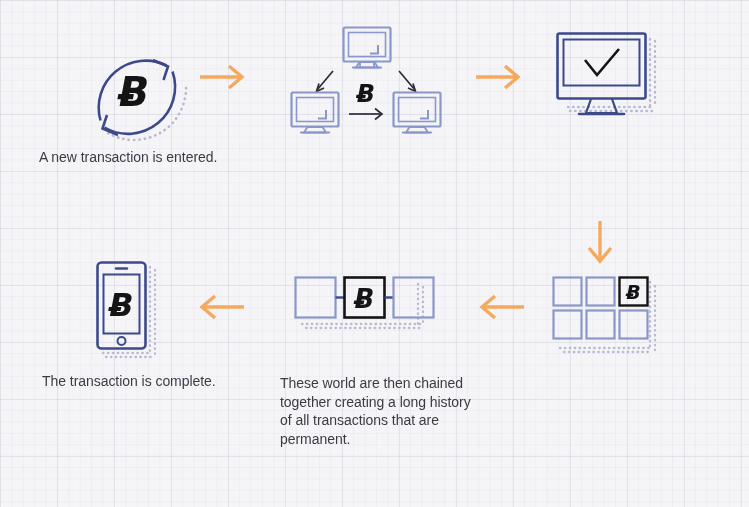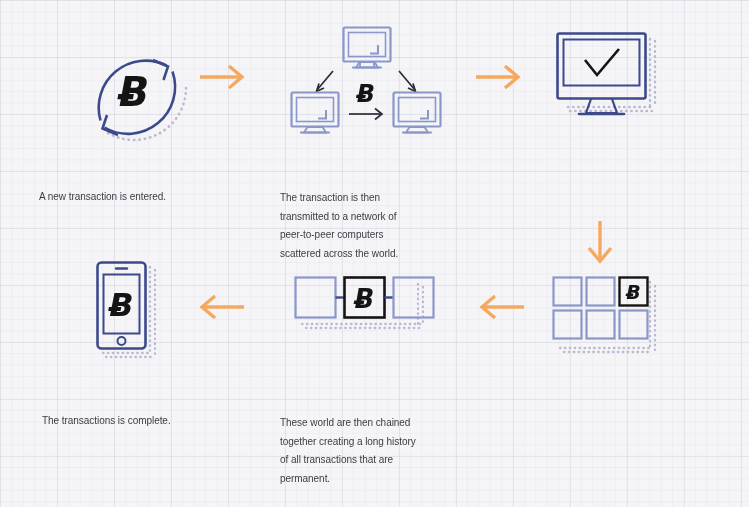--- a/index.html
+++ b/index.html
@@ -18,25 +18,24 @@
       linear-gradient(to bottom, rgba(196,196,214,0.30) 1px, transparent 1px),
       linear-gradient(to right, rgba(196,196,214,0.16) 1px, transparent 1px),
       linear-gradient(to bottom, rgba(196,196,214,0.16) 1px, transparent 1px);
     background-size:57px 57px, 57px 57px, 11.4px 11.4px, 11.4px 11.4px;
     background-position:0 0,0 0,0 0,0 0;
   }
   .node{position:absolute;}
   .cap{
     position:absolute;
     color:#3b3b44;
-    font-size:10px;
+    font-size:14px;
     line-height:18.6px;
     letter-spacing:-0.05px;
     white-space:pre-line;
-    margin-top:40px;
   }
   svg{display:block;overflow:visible;}
 </style>
 </head>
 <body>
 
 <div id="canvas">
 
   <div class="node" style="left:74px;top:30px;">
     <svg width="120" height="120" viewBox="0 0 120 120">
@@ -103,24 +102,20 @@
       <g>
         <rect x="107.5" y="68.5" width="47" height="34" rx="1.5" fill="none" stroke="#8a97c9" stroke-width="2.2"></rect>
         <rect x="112.5" y="73.5" width="37" height="24" fill="none" stroke="#8a97c9" stroke-width="1.6"></rect>
         <path d="M142 86 L142 94.5 L134 94.5" fill="none" stroke="#8a97c9" stroke-width="2"></path>
         <path d="M123.5 103 L120 108.5 L142 108.5 L138.5 103 Z" fill="none" stroke="#8a97c9" stroke-width="1.8"></path>
         <path d="M117 108.5 L145 108.5" stroke="#8a97c9" stroke-width="2.2" stroke-linecap="round"></path>
       </g>
     </svg>
   </div>
 
-  <div class="cap" style="left:280px;top:149px;width:215px;">The transaction is then
-transmitted to a network of
-peer-to-peer computers
-scattered across the world.</div>
 
   <div class="node" style="left:472px;top:60px;">
     <svg width="56" height="34" viewBox="0 0 56 34">
       <path d="M4 17 L44 17" fill="none" stroke="#f5a95e" stroke-width="3.4" stroke-linecap="butt"></path>
       <path d="M33 6 L46 17 L33 28" fill="none" stroke="#f5a95e" stroke-width="3.4" stroke-linecap="butt" stroke-linejoin="miter"></path>
     </svg>
   </div>
 
   <div class="node" style="left:552px;top:28px;">
     <svg width="120" height="100" viewBox="0 0 120 100">
@@ -230,15 +225,15 @@
       <rect x="11.5" y="16.5" width="36" height="59" fill="none" stroke="#3c4a8a" stroke-width="2"></rect>
 
       <path d="M24 10.5 L35 10.5" stroke="#3c4a8a" stroke-width="2.4" stroke-linecap="round"></path>
 
       <circle cx="29.5" cy="83" r="4" fill="none" stroke="#3c4a8a" stroke-width="2"></circle>
 
       <text x="29.5" y="58" text-anchor="middle" font-family="'DejaVu Sans',sans-serif" font-size="32" font-weight="bold" font-style="italic" fill="#141414">Ƀ</text>
     </svg>
   </div>
 
-  <div class="cap" style="left:42px;top:372px;width:230px;">The transactions is complete.</div>
+  <div class="cap" style="left:42px;top:372px;width:230px;">The transaction is complete.</div>
 
 </div>
 
 </body></html>

